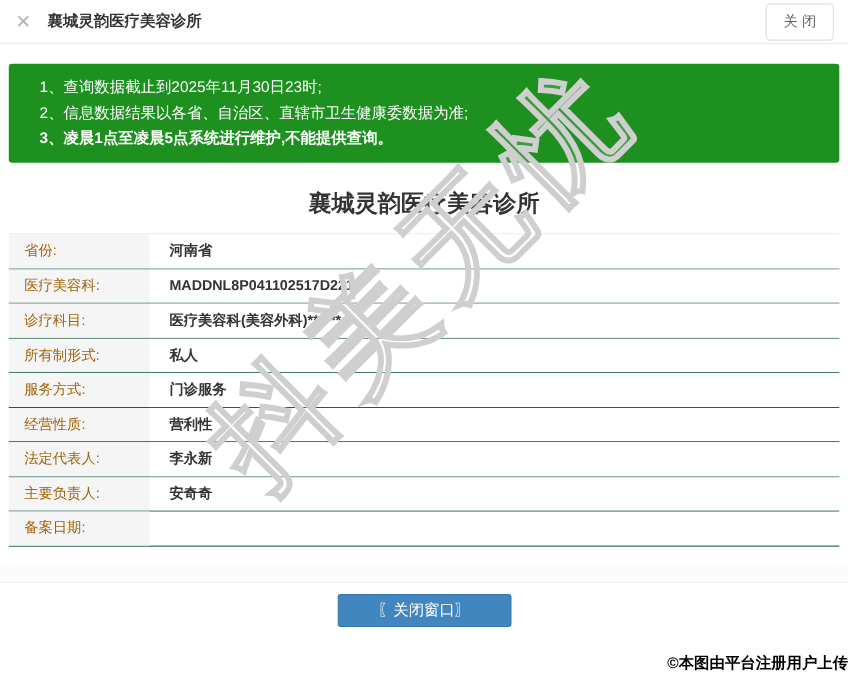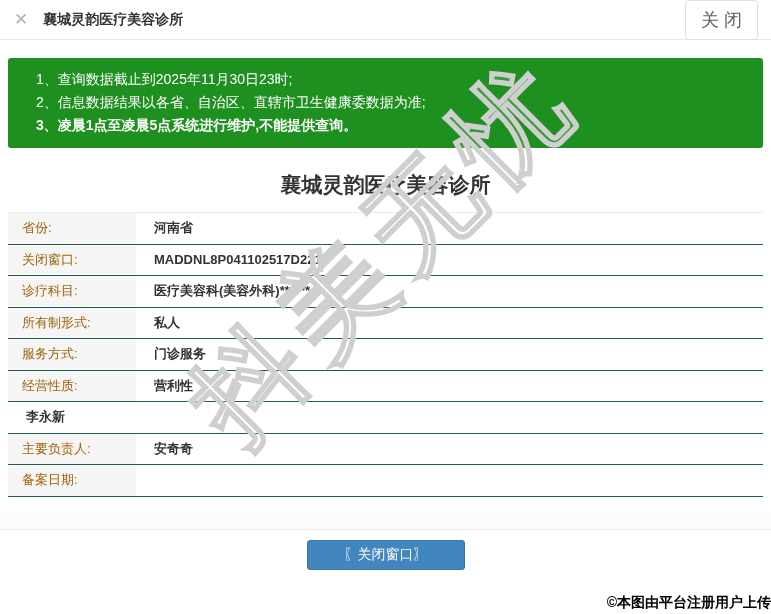--- a/index.html
+++ b/index.html
@@ -32,21 +32,21 @@
     font-size: 14px;
     font-weight: 700;
     color: #333;
   }
   .close-btn {
     margin-left: auto;
     background: #fff;
     border: 1px solid #dcdfe6;
     border-radius: 4px;
     padding: 7px 15px;
-    font-size: 18px;
+    font-size: 13px;
     color: #5a5e66;
     cursor: pointer;
     font-family: inherit;
   }
 
   
   .notice {
     margin: 18px 8px 0 8px;
     background: #1e9020;
     border-radius: 3px;
@@ -165,40 +165,41 @@
 </div>
 
 <h1 class="page-title">襄城灵韵医疗美容诊所</h1>
 
 <div class="info-table">
   <div class="info-row">
     <div class="info-label">省份:</div>
     <div class="info-value">河南省</div>
   </div>
   <div class="info-row">
-    <div class="info-label">关闭窗口:</div>
+    <div class="info-label">医疗美容科:</div>
     <div class="info-value">MADDNL8P041102517D2212</div>
   </div>
   <div class="info-row">
     <div class="info-label">诊疗科目:</div>
     <div class="info-value">医疗美容科(美容外科)******</div>
   </div>
   <div class="info-row">
     <div class="info-label">所有制形式:</div>
     <div class="info-value">私人</div>
   </div>
   <div class="info-row">
     <div class="info-label">服务方式:</div>
     <div class="info-value">门诊服务</div>
   </div>
   <div class="info-row">
     <div class="info-label">经营性质:</div>
     <div class="info-value">营利性</div>
   </div>
   <div class="info-row">
+    <div class="info-label">法定代表人:</div>
     <div class="info-value">李永新</div>
   </div>
   <div class="info-row">
     <div class="info-label">主要负责人:</div>
     <div class="info-value">安奇奇</div>
   </div>
   <div class="info-row">
     <div class="info-label">备案日期:</div>
   </div>
 </div>

